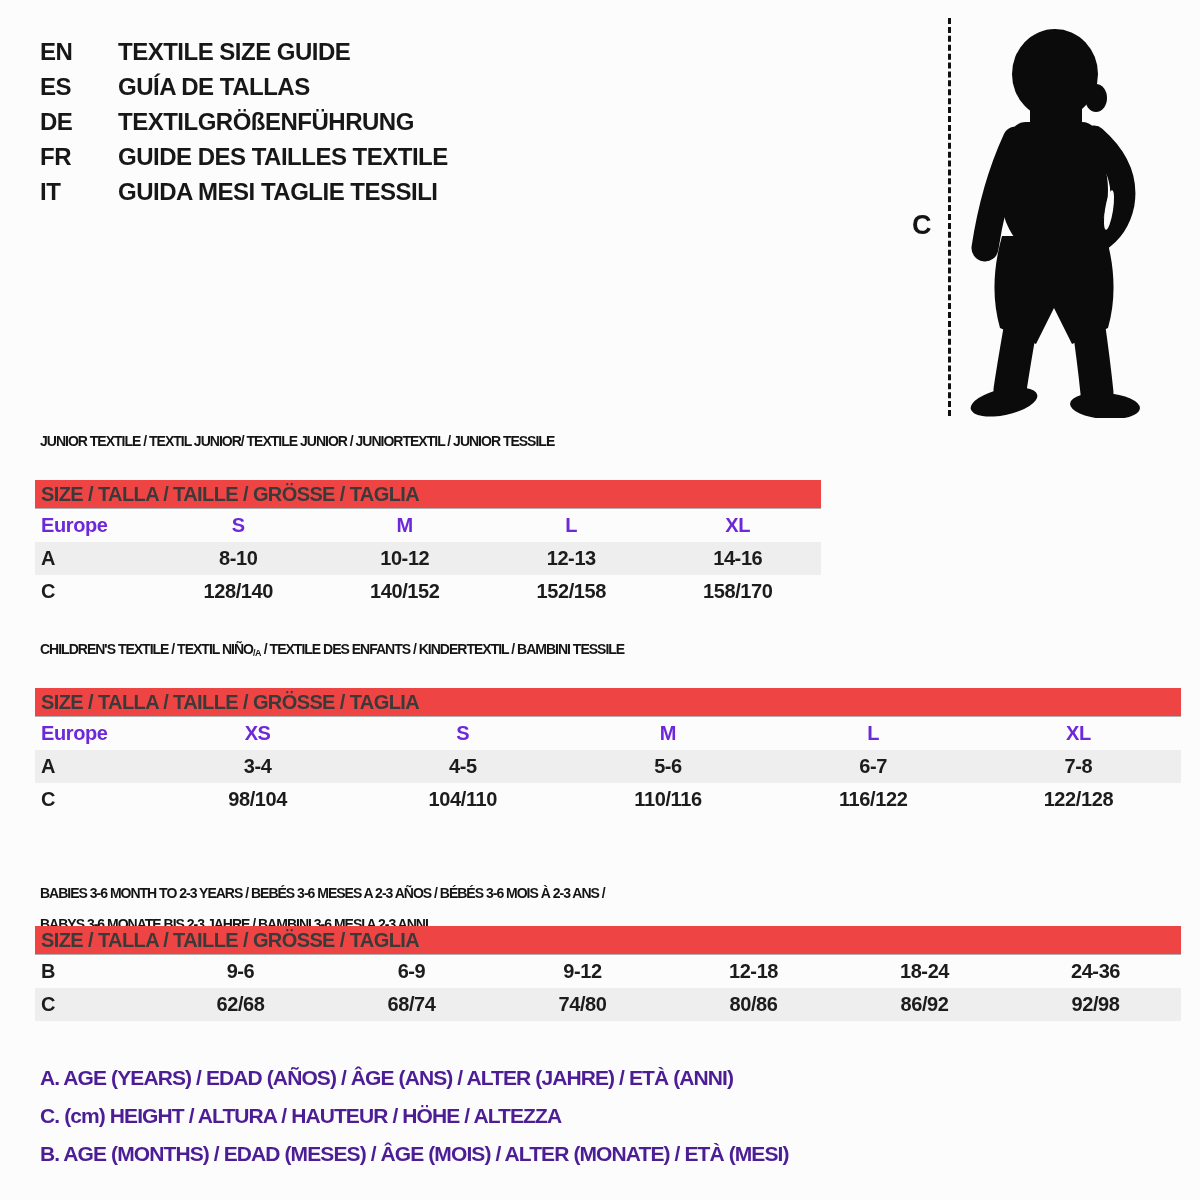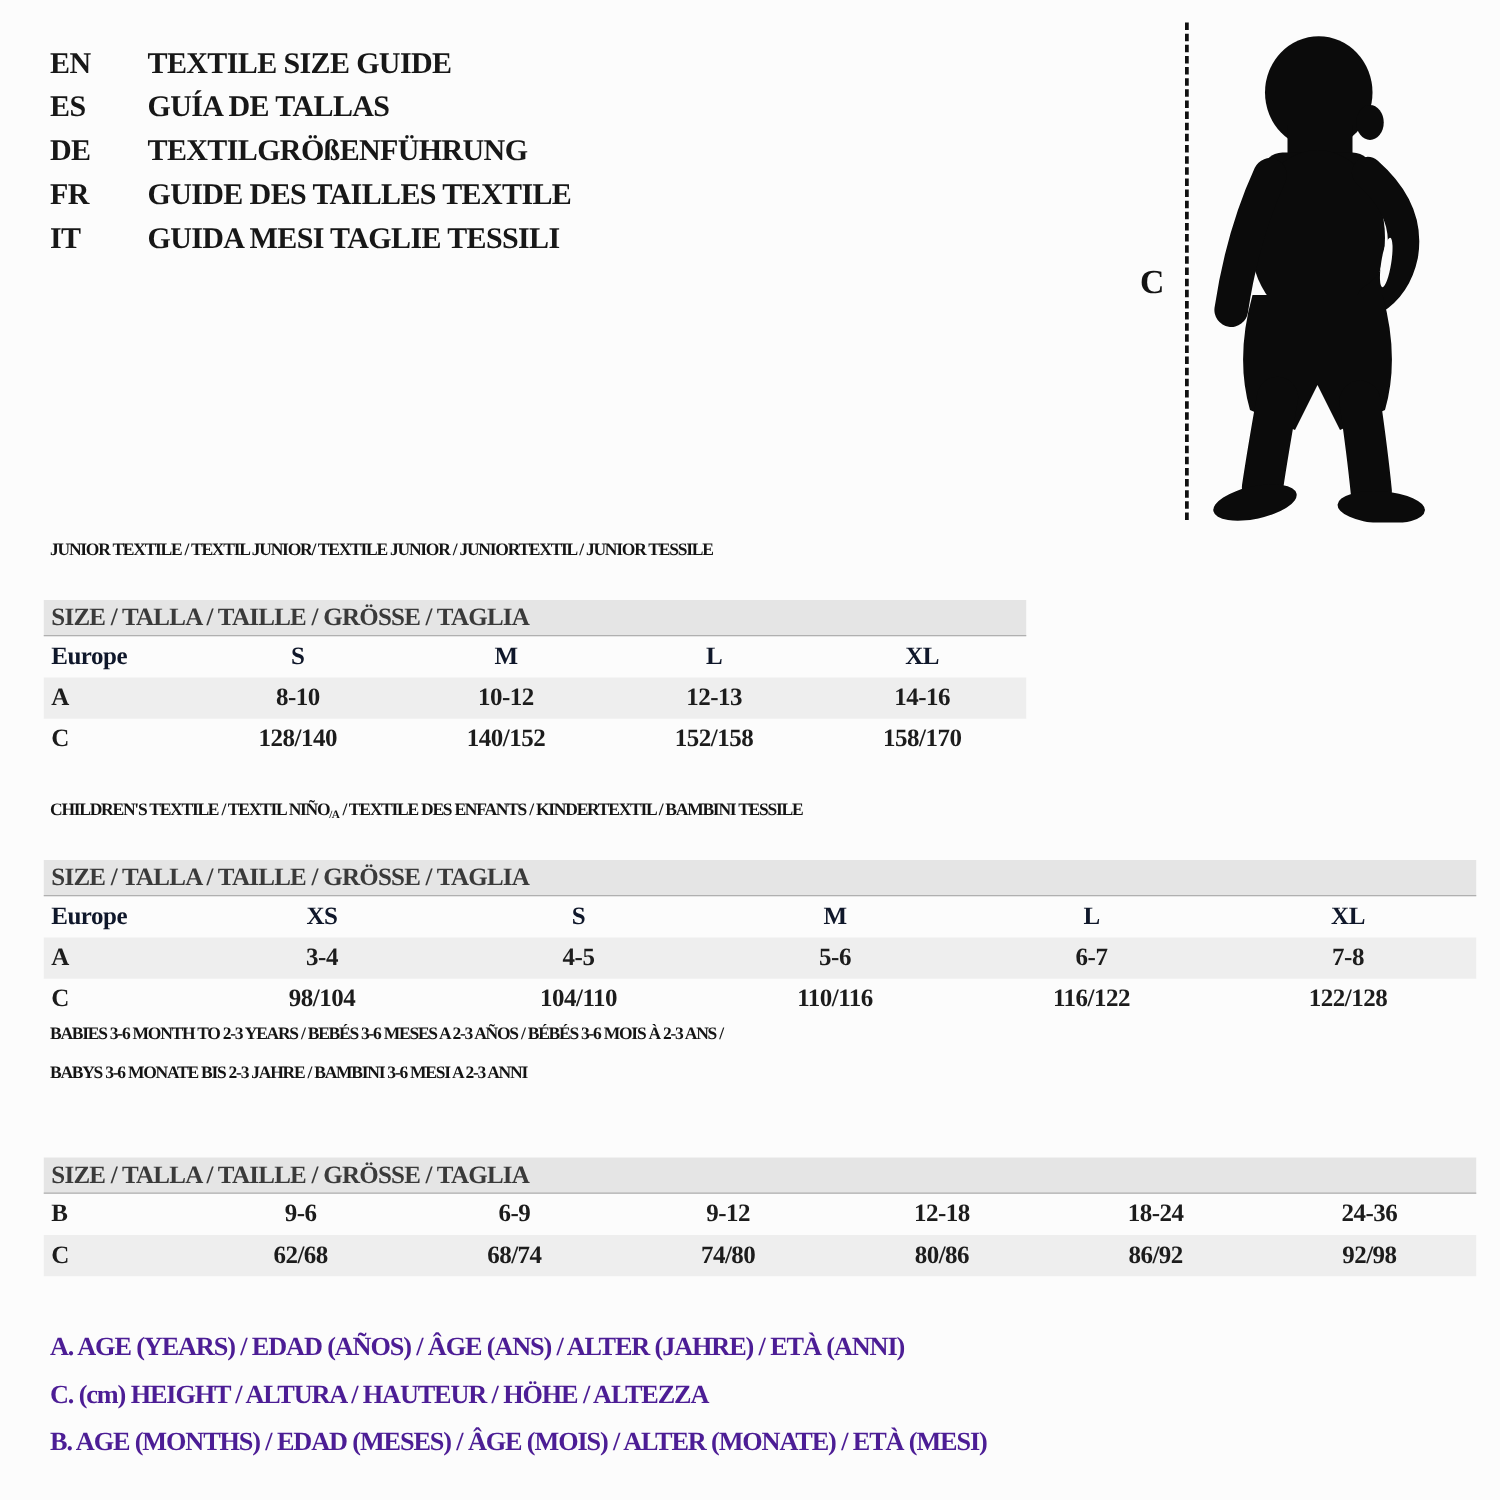--- a/index.html
+++ b/index.html
@@ -1,21 +1,21 @@
 <!DOCTYPE html>
 <html><head>
 <meta charset="utf-8">
 <style>
   * { margin: 0; padding: 0; box-sizing: border-box; }
   html, body { background: #ffffff; }
   .page {
     position: relative;
     width: 1200px; height: 1200px;
     background: #fcfcfc;
-    font-family: Liberation Serif, serif;
+    font-family: Liberation Sans, sans-serif;
     font-weight: 700;
     color: #1e1e1e;
     overflow: hidden;
   }
 
   
   .langs { position: absolute; left: 40px; top: 34px; }
   .lang-row { display: flex; line-height: 35px; font-size: 24px; letter-spacing: -0.5px; color: #171717; }
   .lang-code { width: 78px; flex: 0 0 78px; }
   .lang-title { white-space: nowrap; }
@@ -36,45 +36,45 @@
   .sec-title {
     position: absolute; left: 40px;
     font-size: 14px; letter-spacing: -1px; color: #141414;
     white-space: nowrap;
   }
   .sec-title.two-line { white-space: normal; line-height: 31px; }
   .subsc { font-size: 0.64em; position: relative; top: 0.22em; letter-spacing: -0.5px; }
 
   .size-table { position: absolute; left: 35px; }
   .thead {
-    background: #e5e5e5; color: #3a3a3a;
+    background: #ef4444; color: #3a3a3a;
     height: 29px; line-height: 29px;
     padding-left: 6px; font-size: 20px; letter-spacing: -0.6px;
     border-bottom: 1px solid #b0b0b0;
   }
   .trow { display: grid; height: 33px; line-height: 33px; font-size: 20px; letter-spacing: -0.4px; }
   .cols-4 .trow { grid-template-columns: 120px repeat(4, 1fr); }
   .cols-5 .trow { grid-template-columns: 120px repeat(5, 1fr); }
   .cols-6 .trow { grid-template-columns: 120px repeat(6, 1fr); }
   .trow .lbl { text-align: left; padding-left: 6px; }
   .trow .val { text-align: center; }
   .trow.shaded { background: #eeeeee; }
-  .trow.muted { color: #0f172a; }
+  .trow.muted { color: #6d28d9; }
   .trow.dark { color: #1c1c1c; }
 
   
   .legend { position: absolute; left: 40px; top: 1066px; }
   .legend-line { font-size: 21px; letter-spacing: -0.9px; line-height: 23px; margin-bottom: 15px; color: #4c1d95; white-space: nowrap; }
 
   .t1 { top: 480px; width: 786px; }
   .t2 { top: 688px; width: 1146px; }
   .t3 { top: 926px; width: 1146px; }
   .st1 { top: 433px; }
   .st2 { top: 641px; }
-  .st3 { top: 812px; width: 940px; }
+  .st3 { top: 878px; width: 940px; }
 </style>
 </head>
 <body>
 
 <div class="page">
 
   <div class="langs">
     <div class="lang-row">
       <span class="lang-code">EN</span>
       <span class="lang-title">TEXTILE SIZE GUIDE</span>

